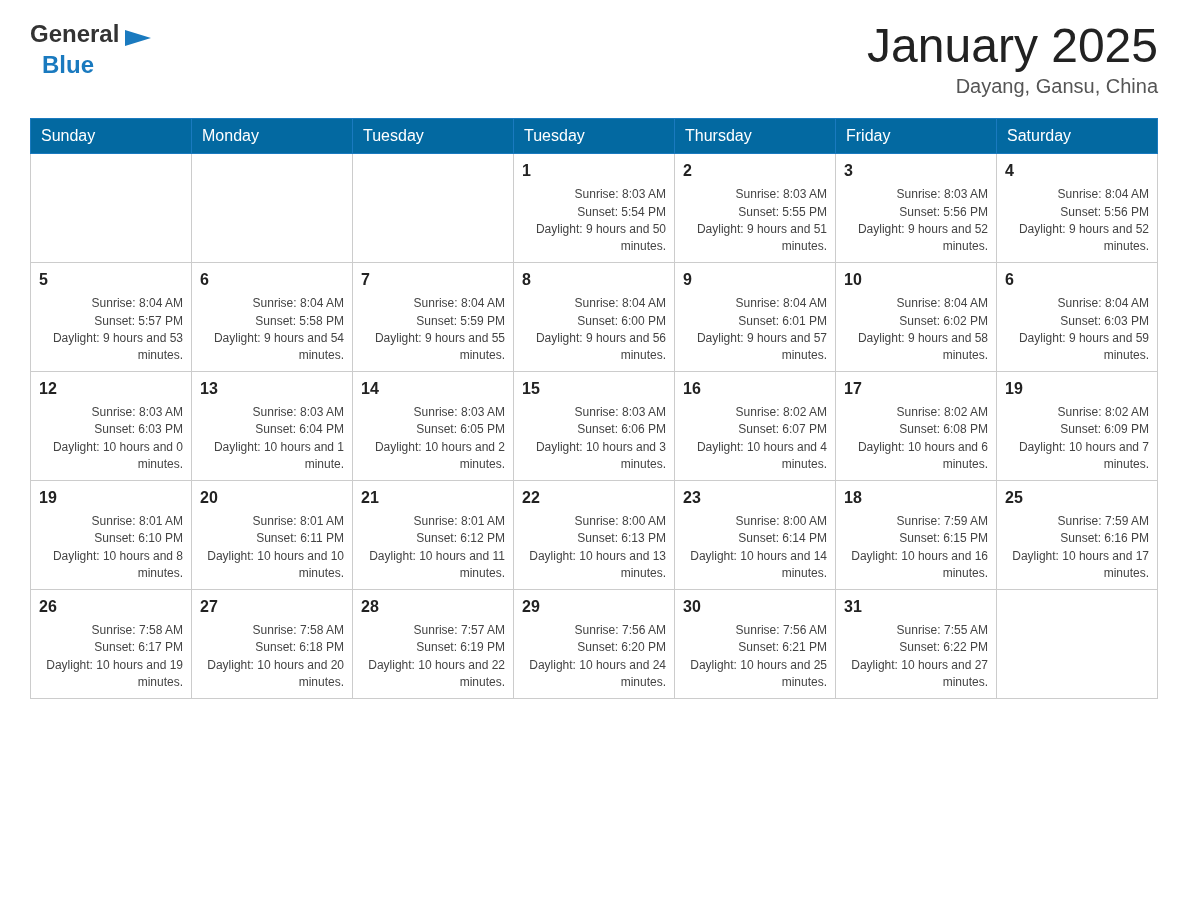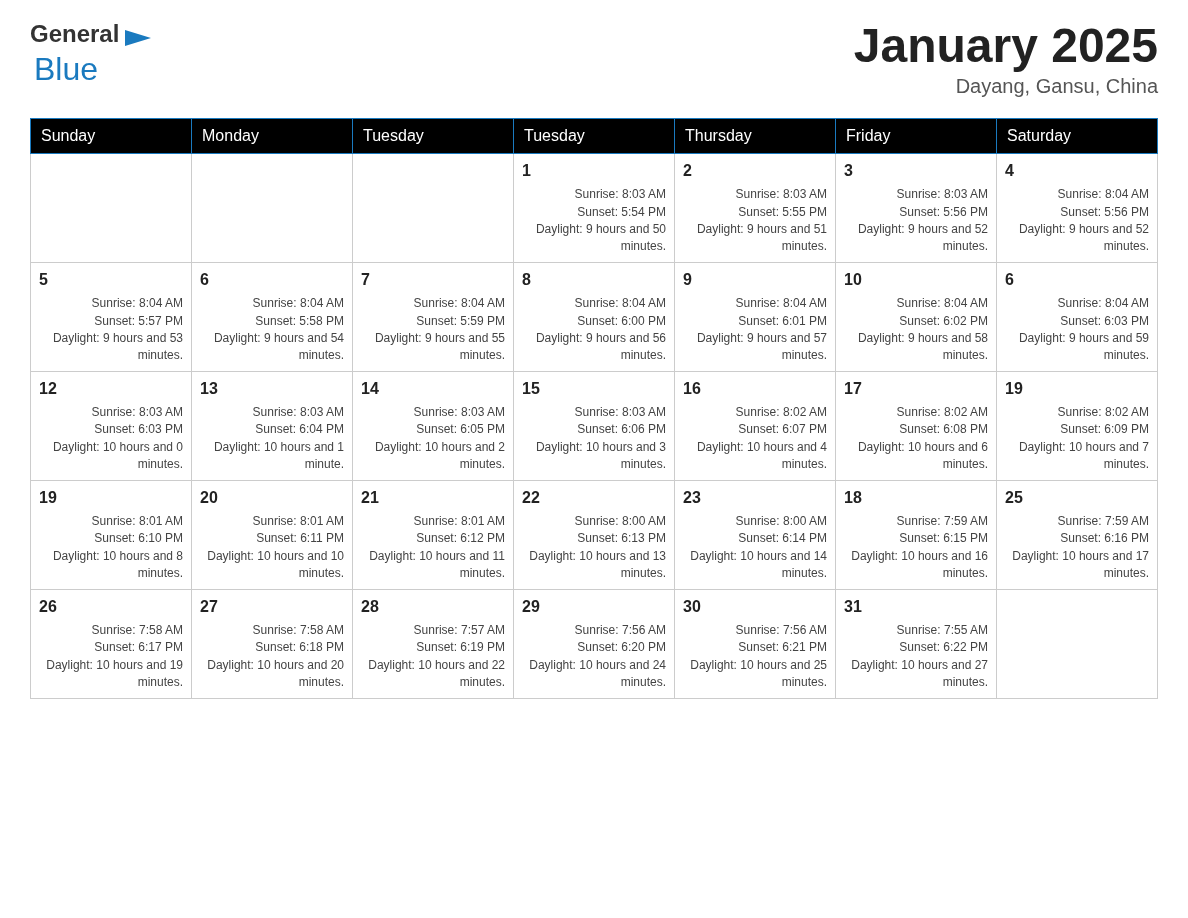--- a/index.html
+++ b/index.html
@@ -14,35 +14,35 @@
       display: flex;
       justify-content: space-between;
       align-items: flex-start;
       margin-bottom: 20px;
     }
     .title-section {
       text-align: right;
     }
     .month-title {
       font-size: 48px;
-      font-weight: bold;
+      font-weight: normal;
       color: #222;
       line-height: 1.1;
     }
     .location-title {
       font-size: 20px;
       color: #555;
       margin-top: 2px;
     }
     .calendar {
       width: 100%;
       border-collapse: collapse;
     }
     .calendar th {
-      background-color: #000000;
+      background-color: #0369a1;
       color: #fff;
       font-size: 16px;
       font-weight: normal;
       padding: 8px 10px;
       text-align: left;
       border: 1px solid #1a7abf;
     }
     .calendar td {
       vertical-align: top;
       padding: 6px 8px;
@@ -78,21 +78,21 @@
 <body>
 
 <div class="header">
   <div class="logo-wrapper">
     <div>
       <span style="font-size:24px;font-weight:bold;color:#333;">General</span>
       <svg width="26" height="26" viewBox="0 0 26 26" style="vertical-align:middle;margin:0 1px;">
         <polygon points="0,5 26,13 0,21" fill="#1a7abf"></polygon>
       </svg>
       <br>
-      <span style="font-size:32px;font-weight:normal;color:#1a7abf;margin-left:4px;">Blue</span>
+      <span style="font-size:24px;font-weight:bold;color:#1a7abf;margin-left:12px;">Blue</span>
     </div>
   </div>
   <div class="title-section">
     <div class="month-title">January 2025</div>
     <div class="location-title">Dayang, Gansu, China</div>
   </div>
 </div>
 
 <table class="calendar">
   <thead>

